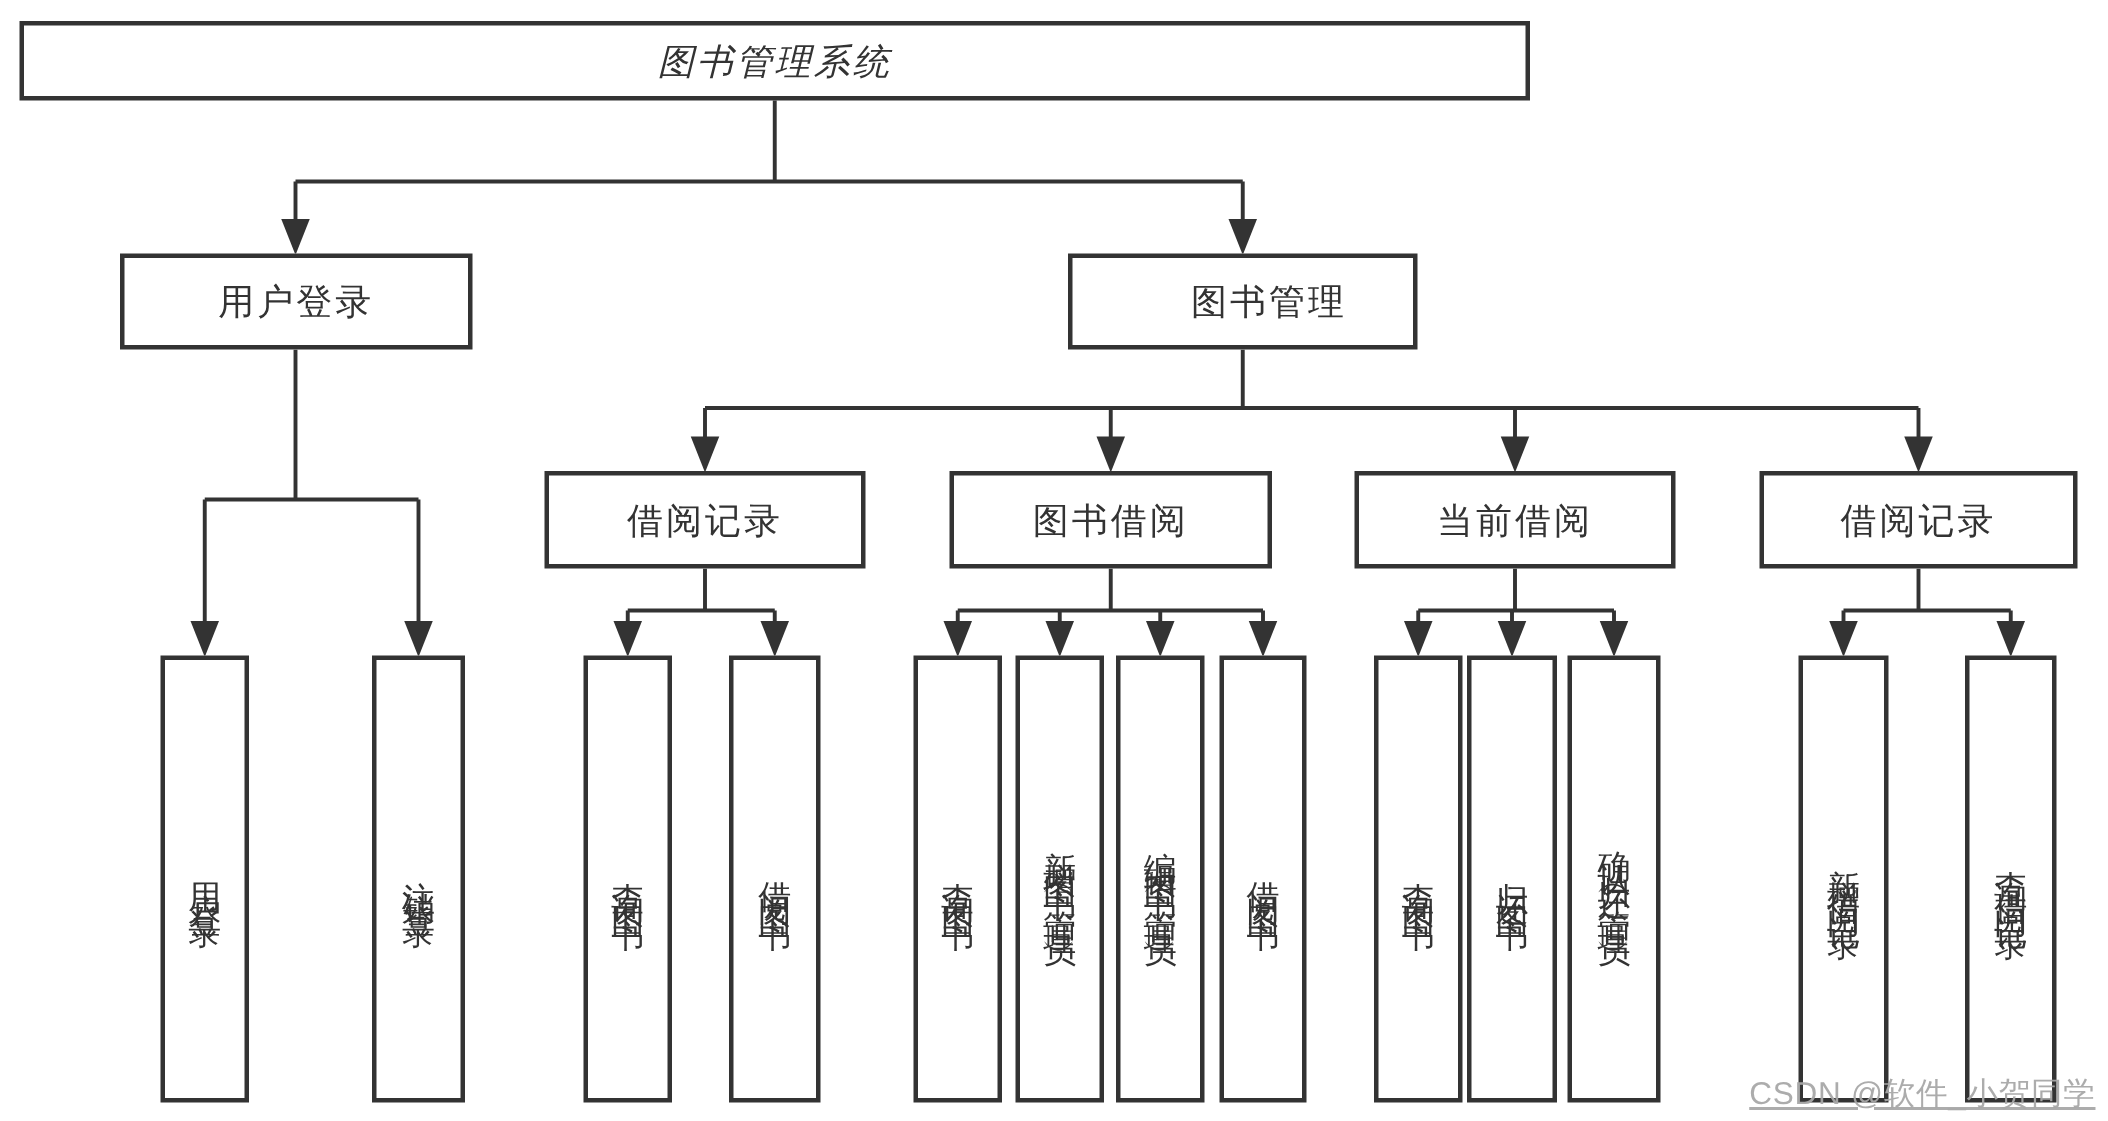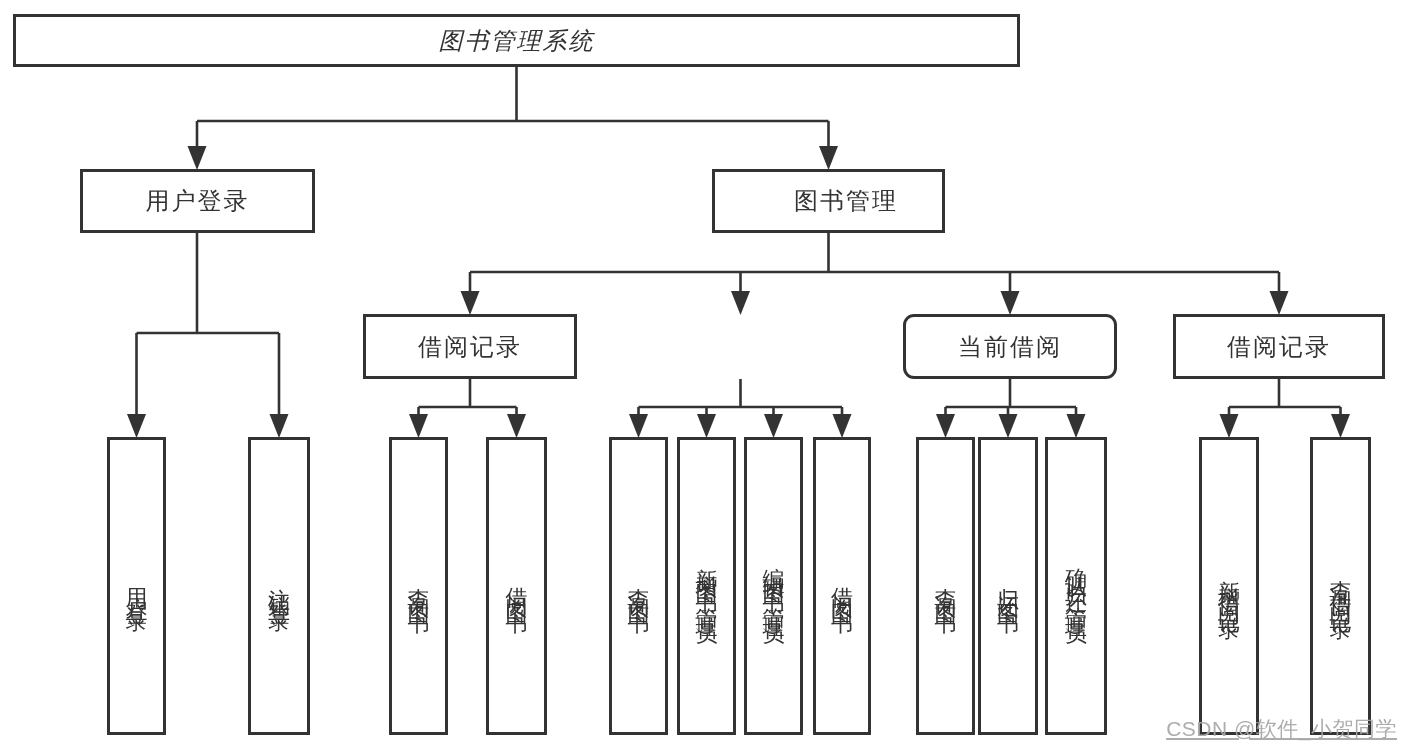--- a/index.html
+++ b/index.html
@@ -26,21 +26,21 @@
     text-orientation:mixed;
     font-size:22px;line-height:1;letter-spacing:8px;
     color:#333333;
   }
   
   #n-root   {left:13px;  top:14px;  width:1007px;height:53px;font-style:italic;}
   #n-login  {left:80px;  top:169px; width:235px; height:64px;}
   #n-mgmt   {left:712px; top:169px; width:233px; height:64px;padding-left:35px;}
   #n-rec    {left:363px; top:314px; width:214px; height:65px;}
   #n-borrow {left:633px; top:314px; width:215px; height:65px;}
-  #n-current{left:903px; top:314px; width:214px; height:65px;border-radius:11px;}
+  #n-current{left:903px; top:314px; width:214px; height:65px;}
   #n-records{left:1173px;top:314px; width:212px; height:65px;}
   #n-l1 {left:107px; width:59px;}
   #n-l2 {left:248px; width:62px;}
   #n-l3 {left:389px; width:59px;}
   #n-l4 {left:486px; width:61px;}
   #n-l5 {left:609px; width:59px;}
   #n-l6 {left:677px; width:59px;}
   #n-l7 {left:744px; width:59px;}
   #n-l8 {left:813px; width:58px;}
   #n-l9 {left:916px; width:59px;}
@@ -118,20 +118,21 @@
     <use href="#arrow" transform="translate(1229,438)"></use>
     <use href="#arrow" transform="translate(1340.5,438)"></use>
   </svg>
 
   <div class="node hnode" id="n-root">图书管理系统</div>
 
   <div class="node hnode" id="n-login">用户登录</div>
   <div class="node hnode" id="n-mgmt">图书管理</div>
 
   <div class="node hnode" id="n-rec">借阅记录</div>
+  <div class="node hnode" id="n-borrow">图书借阅</div>
   <div class="node hnode" id="n-current">当前借阅</div>
   <div class="node hnode" id="n-records">借阅记录</div>
 
   <div class="node leaf" id="n-l1">
     <span class="vtext">用户登录</span>
   </div>
   <div class="node leaf" id="n-l2">
     <span class="vtext">注销登录</span>
   </div>
   <div class="node leaf" id="n-l3">

